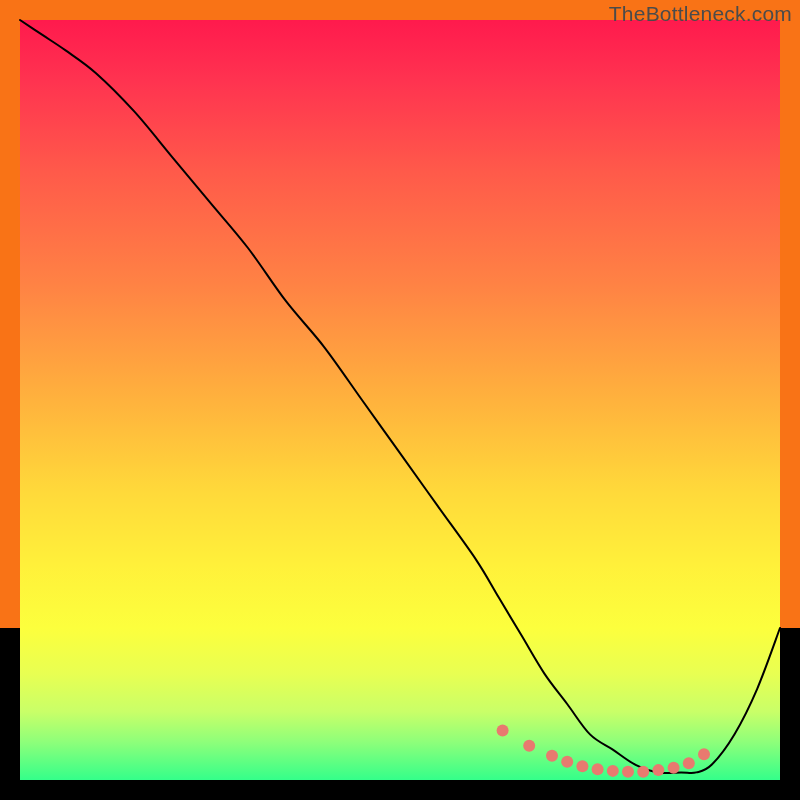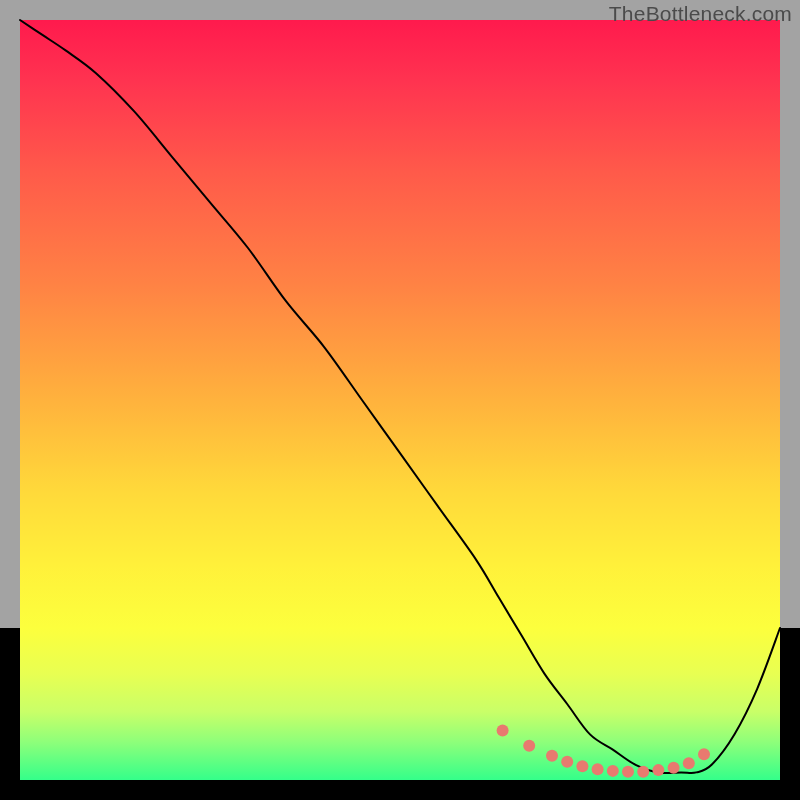--- a/index.html
+++ b/index.html
@@ -8,21 +8,21 @@
     width: 800px;
     height: 800px;
     overflow: hidden;
     background: #000;
     font-family: Arial, Helvetica, sans-serif;
   }
   .frame {
     position: relative;
     width: 800px;
     height: 628px;
-    background: #a3a3a3;
+    background: #f97316;
   }
   .plot-area {
     position: absolute;
     left: 20px;
     top: 20px;
     width: 760px;
     height: 760px;
     background: linear-gradient(
       to bottom,
       #ff1a4d 0%,

